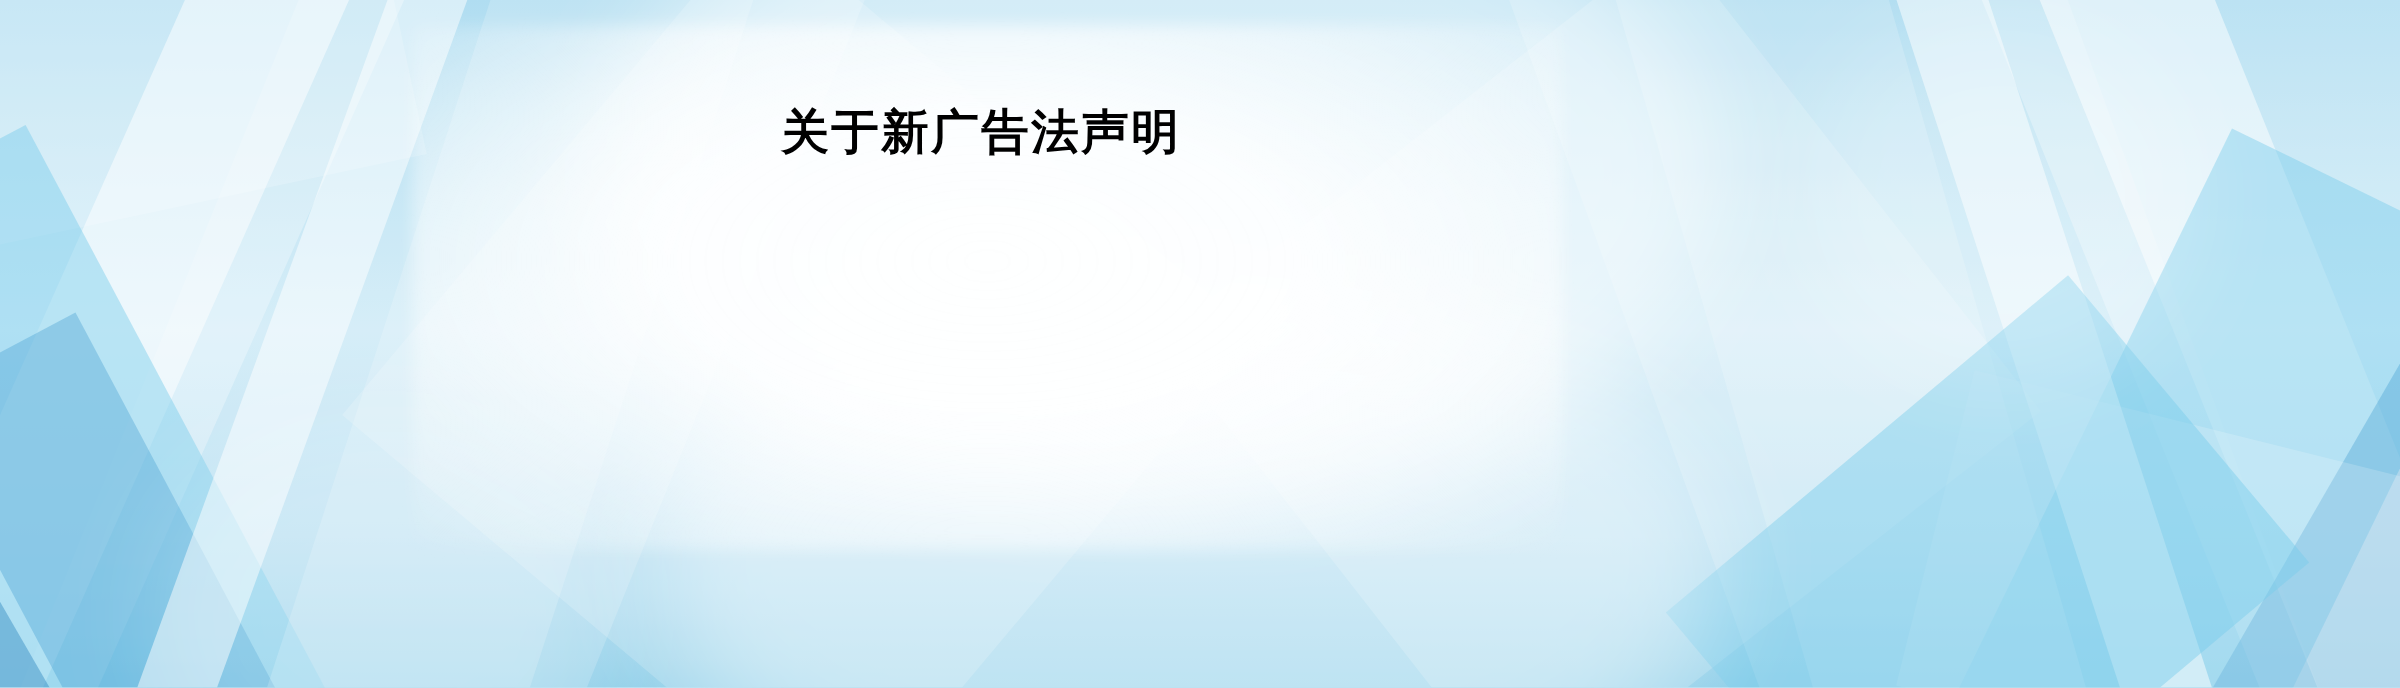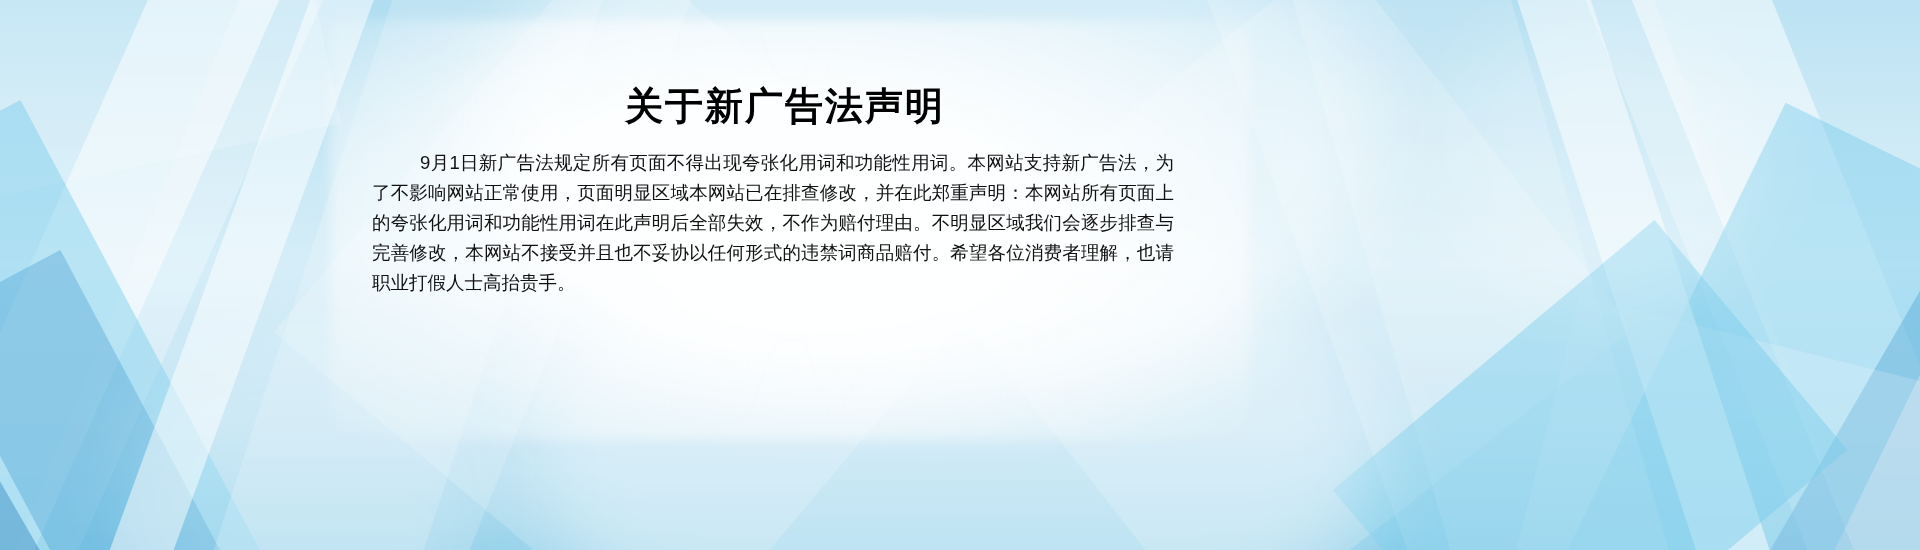--- a/index.html
+++ b/index.html
@@ -159,17 +159,16 @@
     <div class="glow g4"></div>
     <div class="glow g1"></div>
     <div class="glow g2"></div>
     <div class="center-wash"></div>
   </div>
 
   <div id="content">
     <div class="title">关于新广告法声明</div>
 
     <div class="body-block">
-      <p class="para p1">9月1日新广告法规定所有页面不得出现夸张化用词和功能性用词。本网站支持新广告法，为了不影响网站正常使用，页面明显区域本网站已在排查修改，并在此郑重声明：本网站所有页面上的夸张化用词和功能性用词在此声明后全部失效，不作为赔付理由。不明显区域我们会逐步排查与完善修改，本网站不接受并且也不妥协以任何形式的违禁词商品赔付。希望各位消费者理解，也请职业打假人士高抬贵手。</p>
     </div>
   </div>
 
 </div>
 
 </body></html>

